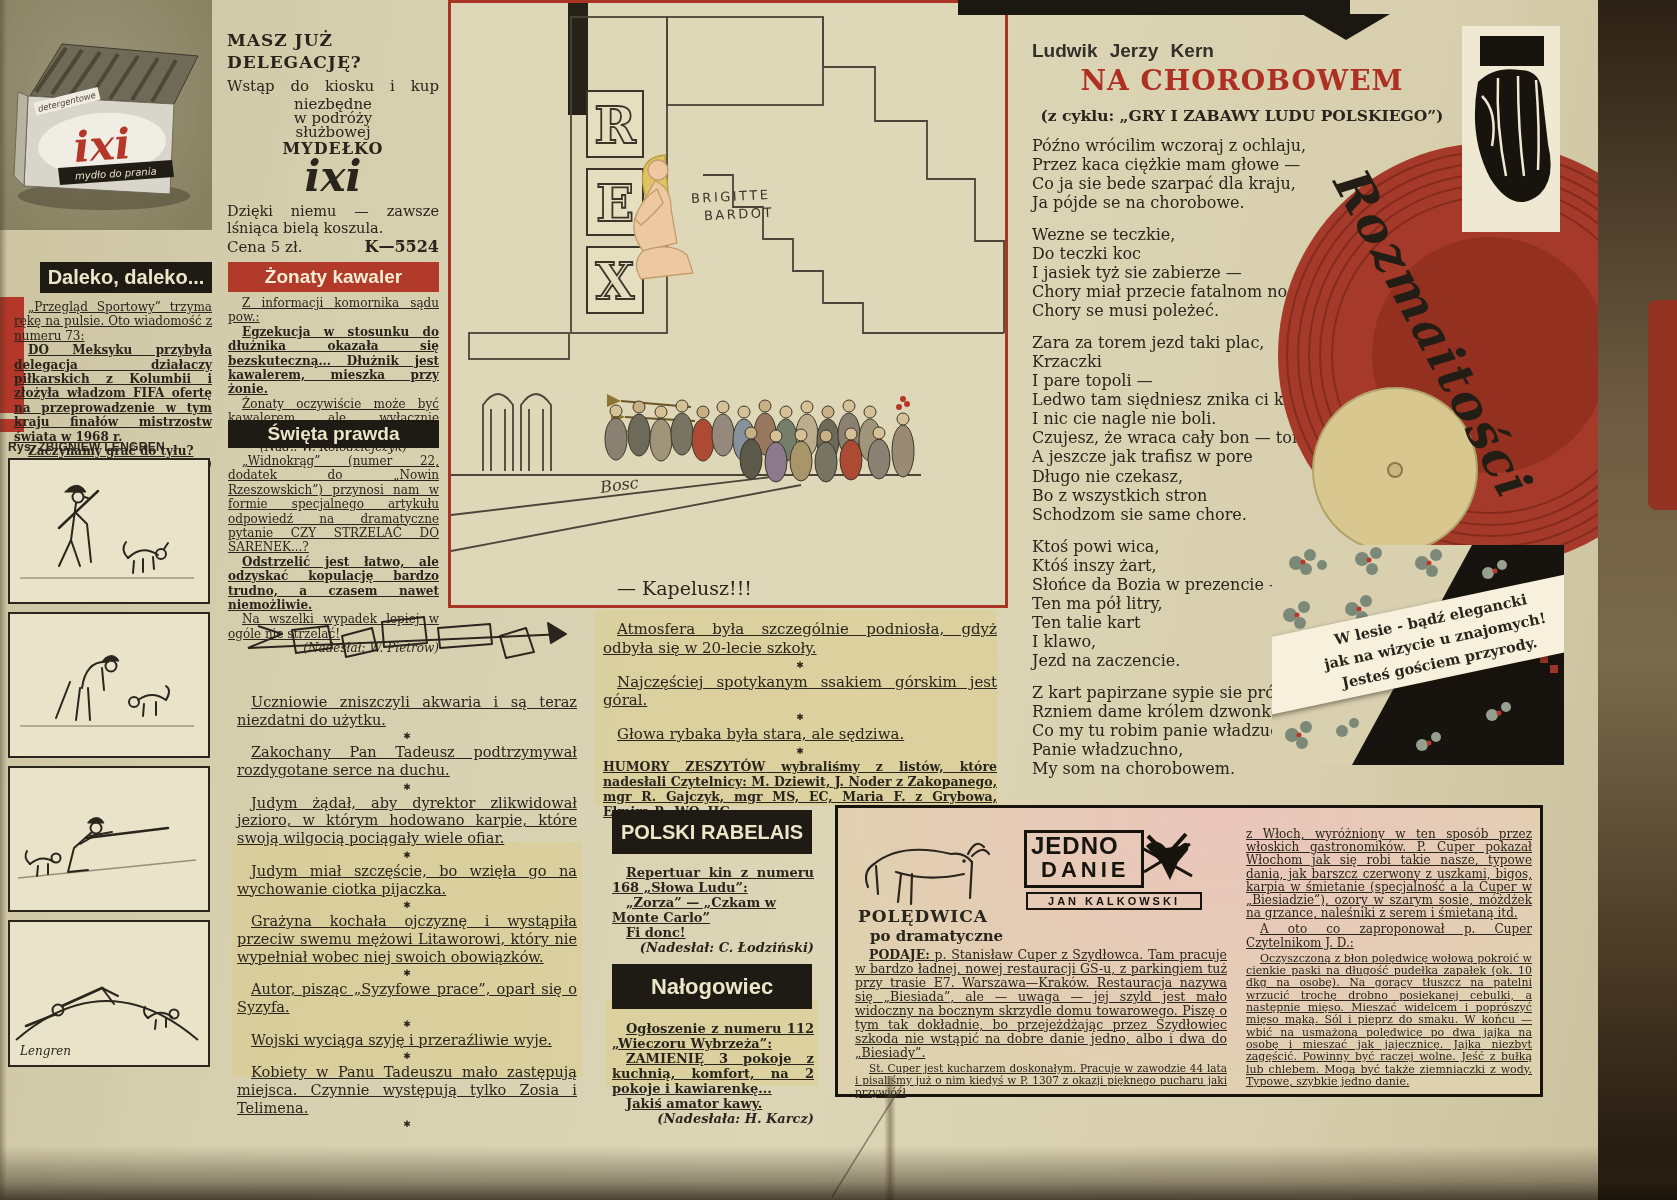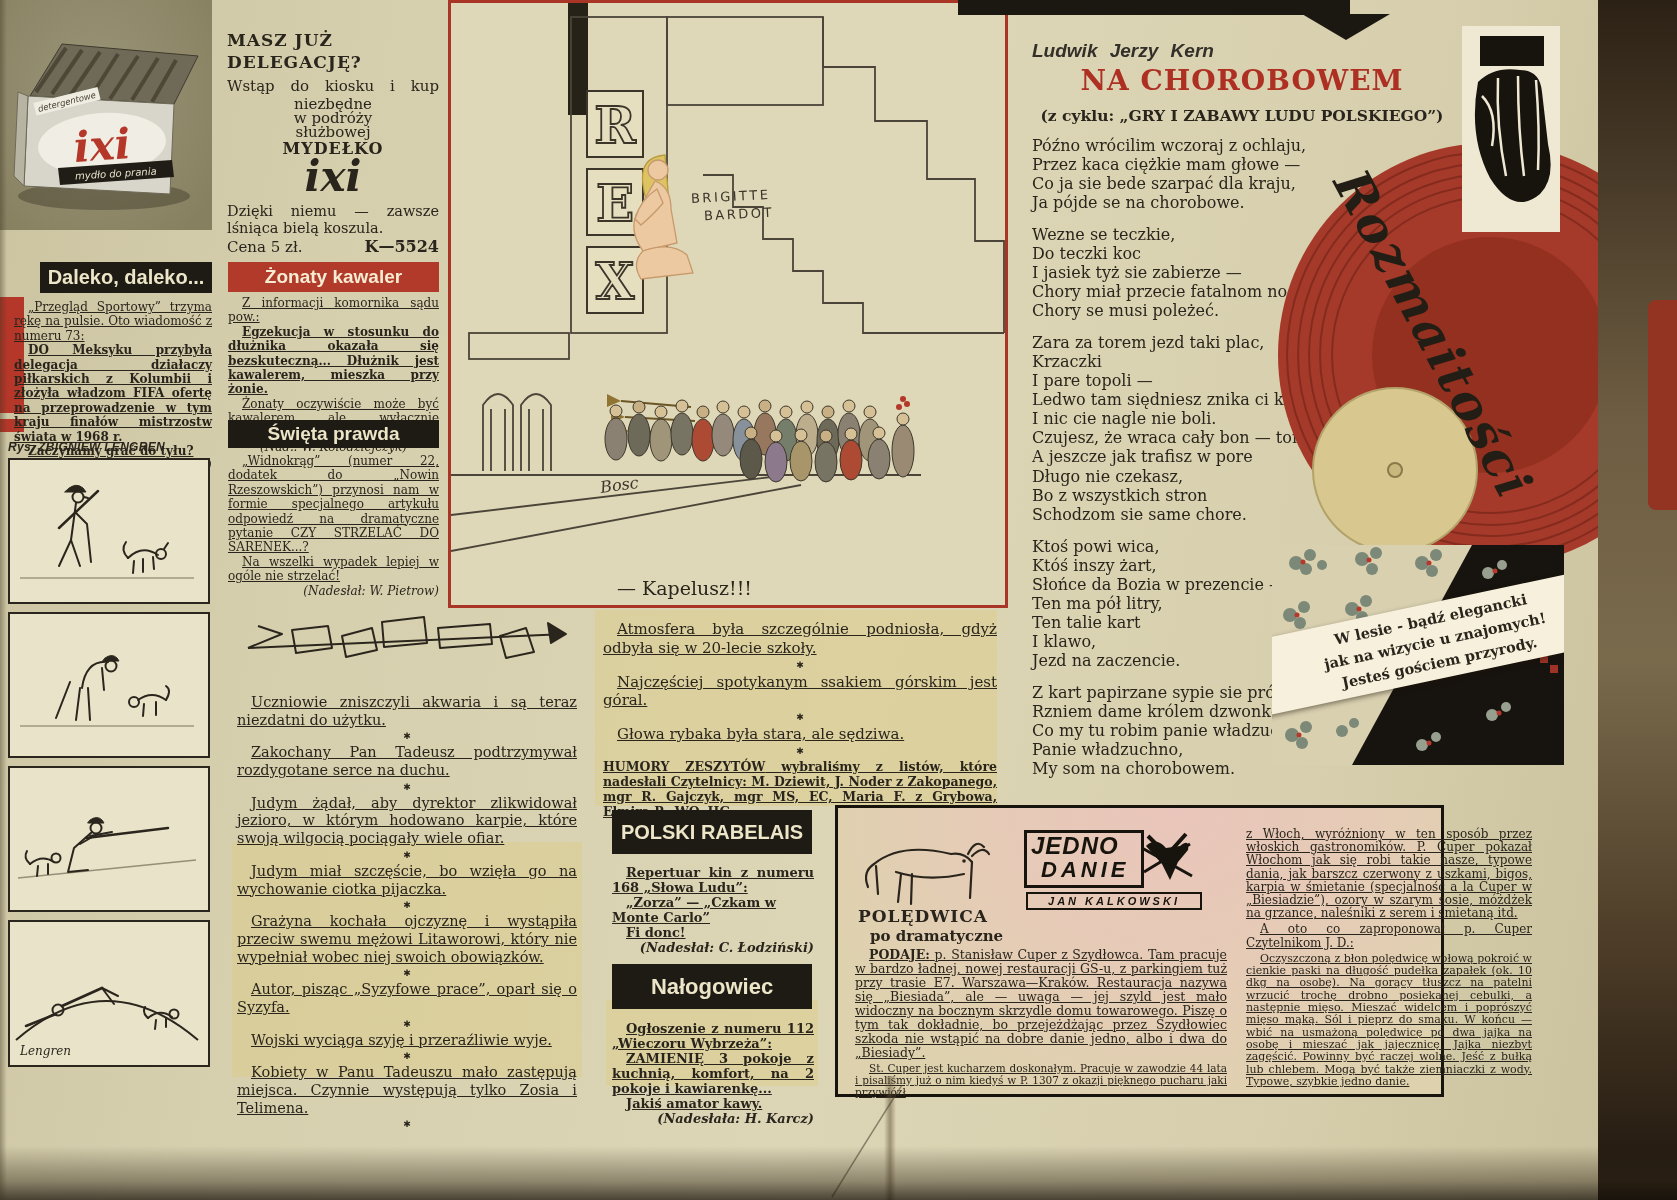--- a/index.html
+++ b/index.html
@@ -11,21 +11,21 @@
   .ctr{text-align:center;}
   .hdr{font-family:"Liberation Sans",sans-serif;font-weight:bold;text-align:center;
     color:#ece5c8;background:#1e1b15;}
   .hdr-red{background:#b23a2b;color:#f5ecd2;}
   .credit{font-style:italic;text-align:right;}
   .sep{text-align:center;font-family:"DejaVu Sans",sans-serif;font-size:9px;line-height:12px;margin:1px 0 2px;color:#2a251c;}
   .stanza{white-space:pre-line;}
   p{margin:0;text-decoration:underline;}
   .indent{text-indent:14px;}
   .b{font-weight:bold;}
-  .small-sans{font-family:"Liberation Sans",sans-serif;font-style:italic;}
+  .small-sans{font-family:"Liberation Sans",sans-serif;}
   .panel{background:#e9e3c9;border:2px solid #2a261e;}
   .tint{background:rgba(220,202,128,.42);}
 </style>
 </head>
 <body>
 
 <div id="page">
 
   <div class="abs" style="left:0;top:8;width:212px;height:230px;background:radial-gradient(ellipse at 45% 40%,#9b9579,#878060 90%);">
     <svg width="212" height="230" viewBox="0 0 212 230">
@@ -139,20 +139,21 @@
   <div class="abs just" style="left:228px;top:296px;width:211px;font-size:12px;line-height:1.2;">
     <p class="indent">Z informacji komornika sądu pow.:</p>
     <p class="indent b">Egzekucja w stosunku do dłużnika okazała się bezskuteczną... Dłużnik jest kawalerem, mieszka przy żonie.</p>
     <p class="indent">Żonaty oczywiście może być kawalerem ale wyłącznie kawalerem orderu.</p>
     <div class="credit" style="text-align:center;">(Nad.: W. Kołodziejczyk)</div>
   </div>
 
   <div class="abs hdr" style="left:228px;top:420px;width:211px;height:28px;font-size:19px;line-height:28px;">Święta prawda</div>
   <div class="abs just" style="left:228px;top:454px;width:211px;font-size:12px;line-height:1.2;">
     <p class="indent">„Widnokrąg” (numer 22, dodatek do „Nowin Rzeszowskich”) przynosi nam w formie specjalnego artykułu odpowiedź na dramatyczne pytanie CZY STRZELAĆ DO SARENEK...?</p>
+    <p class="indent b">Odstrzelić jest łatwo, ale odzyskać kopulację bardzo trudno, a czasem nawet niemożliwie.</p>
     <p class="indent">Na wszelki wypadek lepiej w ogóle nie strzelać!</p>
     <div class="credit">(Nadesłał: W. Pietrow)</div>
   </div>
 
   <div class="abs" style="left:448px;top:0;width:560px;height:608px;border:3px solid #a93527;background:#ded7b8;box-sizing:border-box;">
     <svg width="554" height="602" viewBox="0 0 554 602">
       <g stroke="#4b4539" stroke-width="1.8" fill="none">
         <rect x="117" y="0" width="20" height="112" fill="#262218" stroke="none"></rect>
         <rect x="120" y="14" width="96" height="316"></rect>
         <rect x="216" y="14" width="156" height="88"></rect>
@@ -303,21 +304,21 @@
   </div>
 
   <div class="abs hdr" style="left:612px;top:964px;width:200px;height:45px;font-size:22px;line-height:45px;">Nałogowiec</div>
   <div class="abs" style="left:612px;top:1022px;width:202px;font-size:13px;line-height:1.15;">
     <p class="indent just b">Ogłoszenie z numeru 112 „Wieczoru Wybrzeża”:</p>
     <p class="indent just b">ZAMIENIĘ 3 pokoje z kuchnią, komfort, na 2 pokoje i kawiarenkę...</p>
     <p class="indent b" style="text-align:left;">Jakiś amator kawy.</p>
     <div class="credit b">(Nadesłała: H. Karcz)</div>
   </div>
 
-  <div class="abs" style="left:835px;top:805px;width:609px;height:292px;border:3px solid #17130d;box-sizing:border-box;background:radial-gradient(ellipse at 55% 0%,#eac5bb 0%,#e5ccb6 45%,#ded2ae 80%);">
+  <div class="abs" style="left:835px;top:805px;width:708px;height:292px;border:3px solid #17130d;box-sizing:border-box;background:radial-gradient(ellipse at 55% 0%,#eac5bb 0%,#e5ccb6 45%,#ded2ae 80%);">
     <svg class="abs" style="left:18px;top:24px;" width="150" height="74" viewBox="0 0 150 74">
       <g stroke="#2a251c" stroke-width="2.2" fill="none" stroke-linecap="round">
         <path d="M18,32 Q45,10 95,22 Q108,20 116,30"></path>
         <path d="M112,22 Q120,6 128,15 M116,24 Q127,13 133,22"></path>
         <path d="M116,30 L114,66 M40,40 Q72,50 108,42 M45,42 L42,70 M56,42 L55,72 M20,34 L22,62 M18,32 Q6,40 12,55"></path>
         <circle cx="108" cy="29" r="1.8" fill="#2a251c" stroke="none"></circle>
       </g>
     </svg>
 
     <div class="abs" style="left:186px;top:22px;width:172px;height:92px;">

